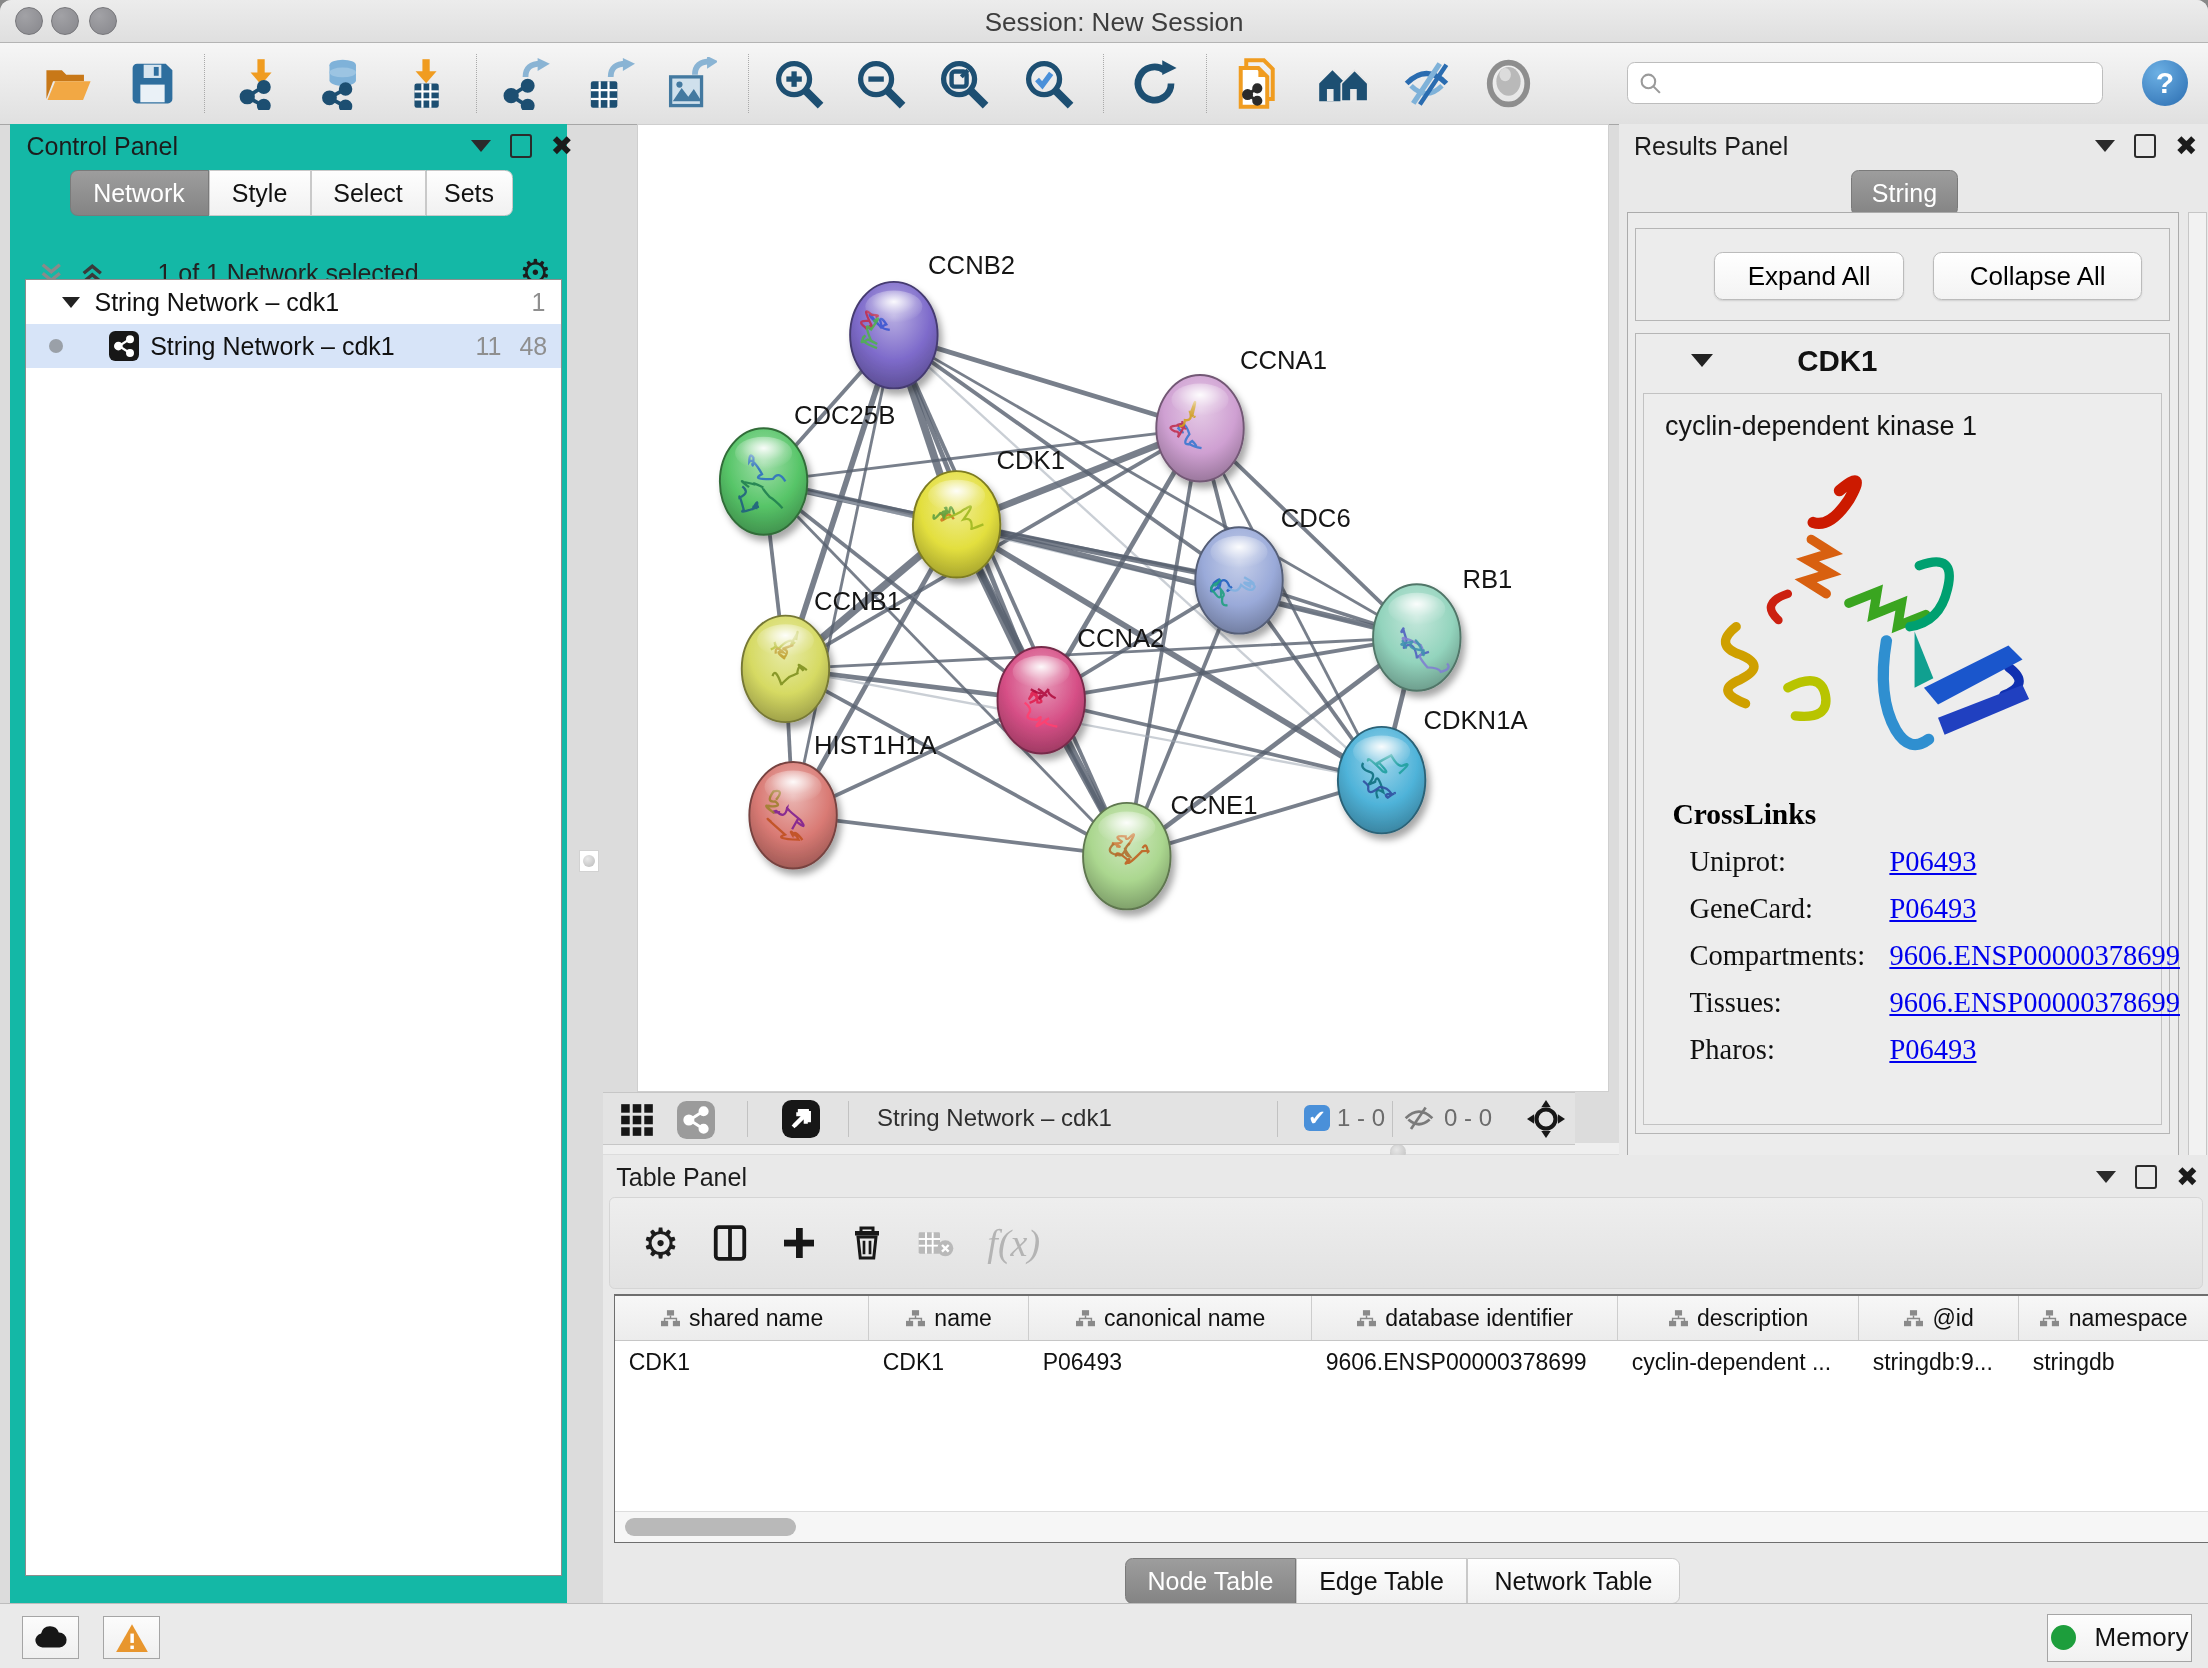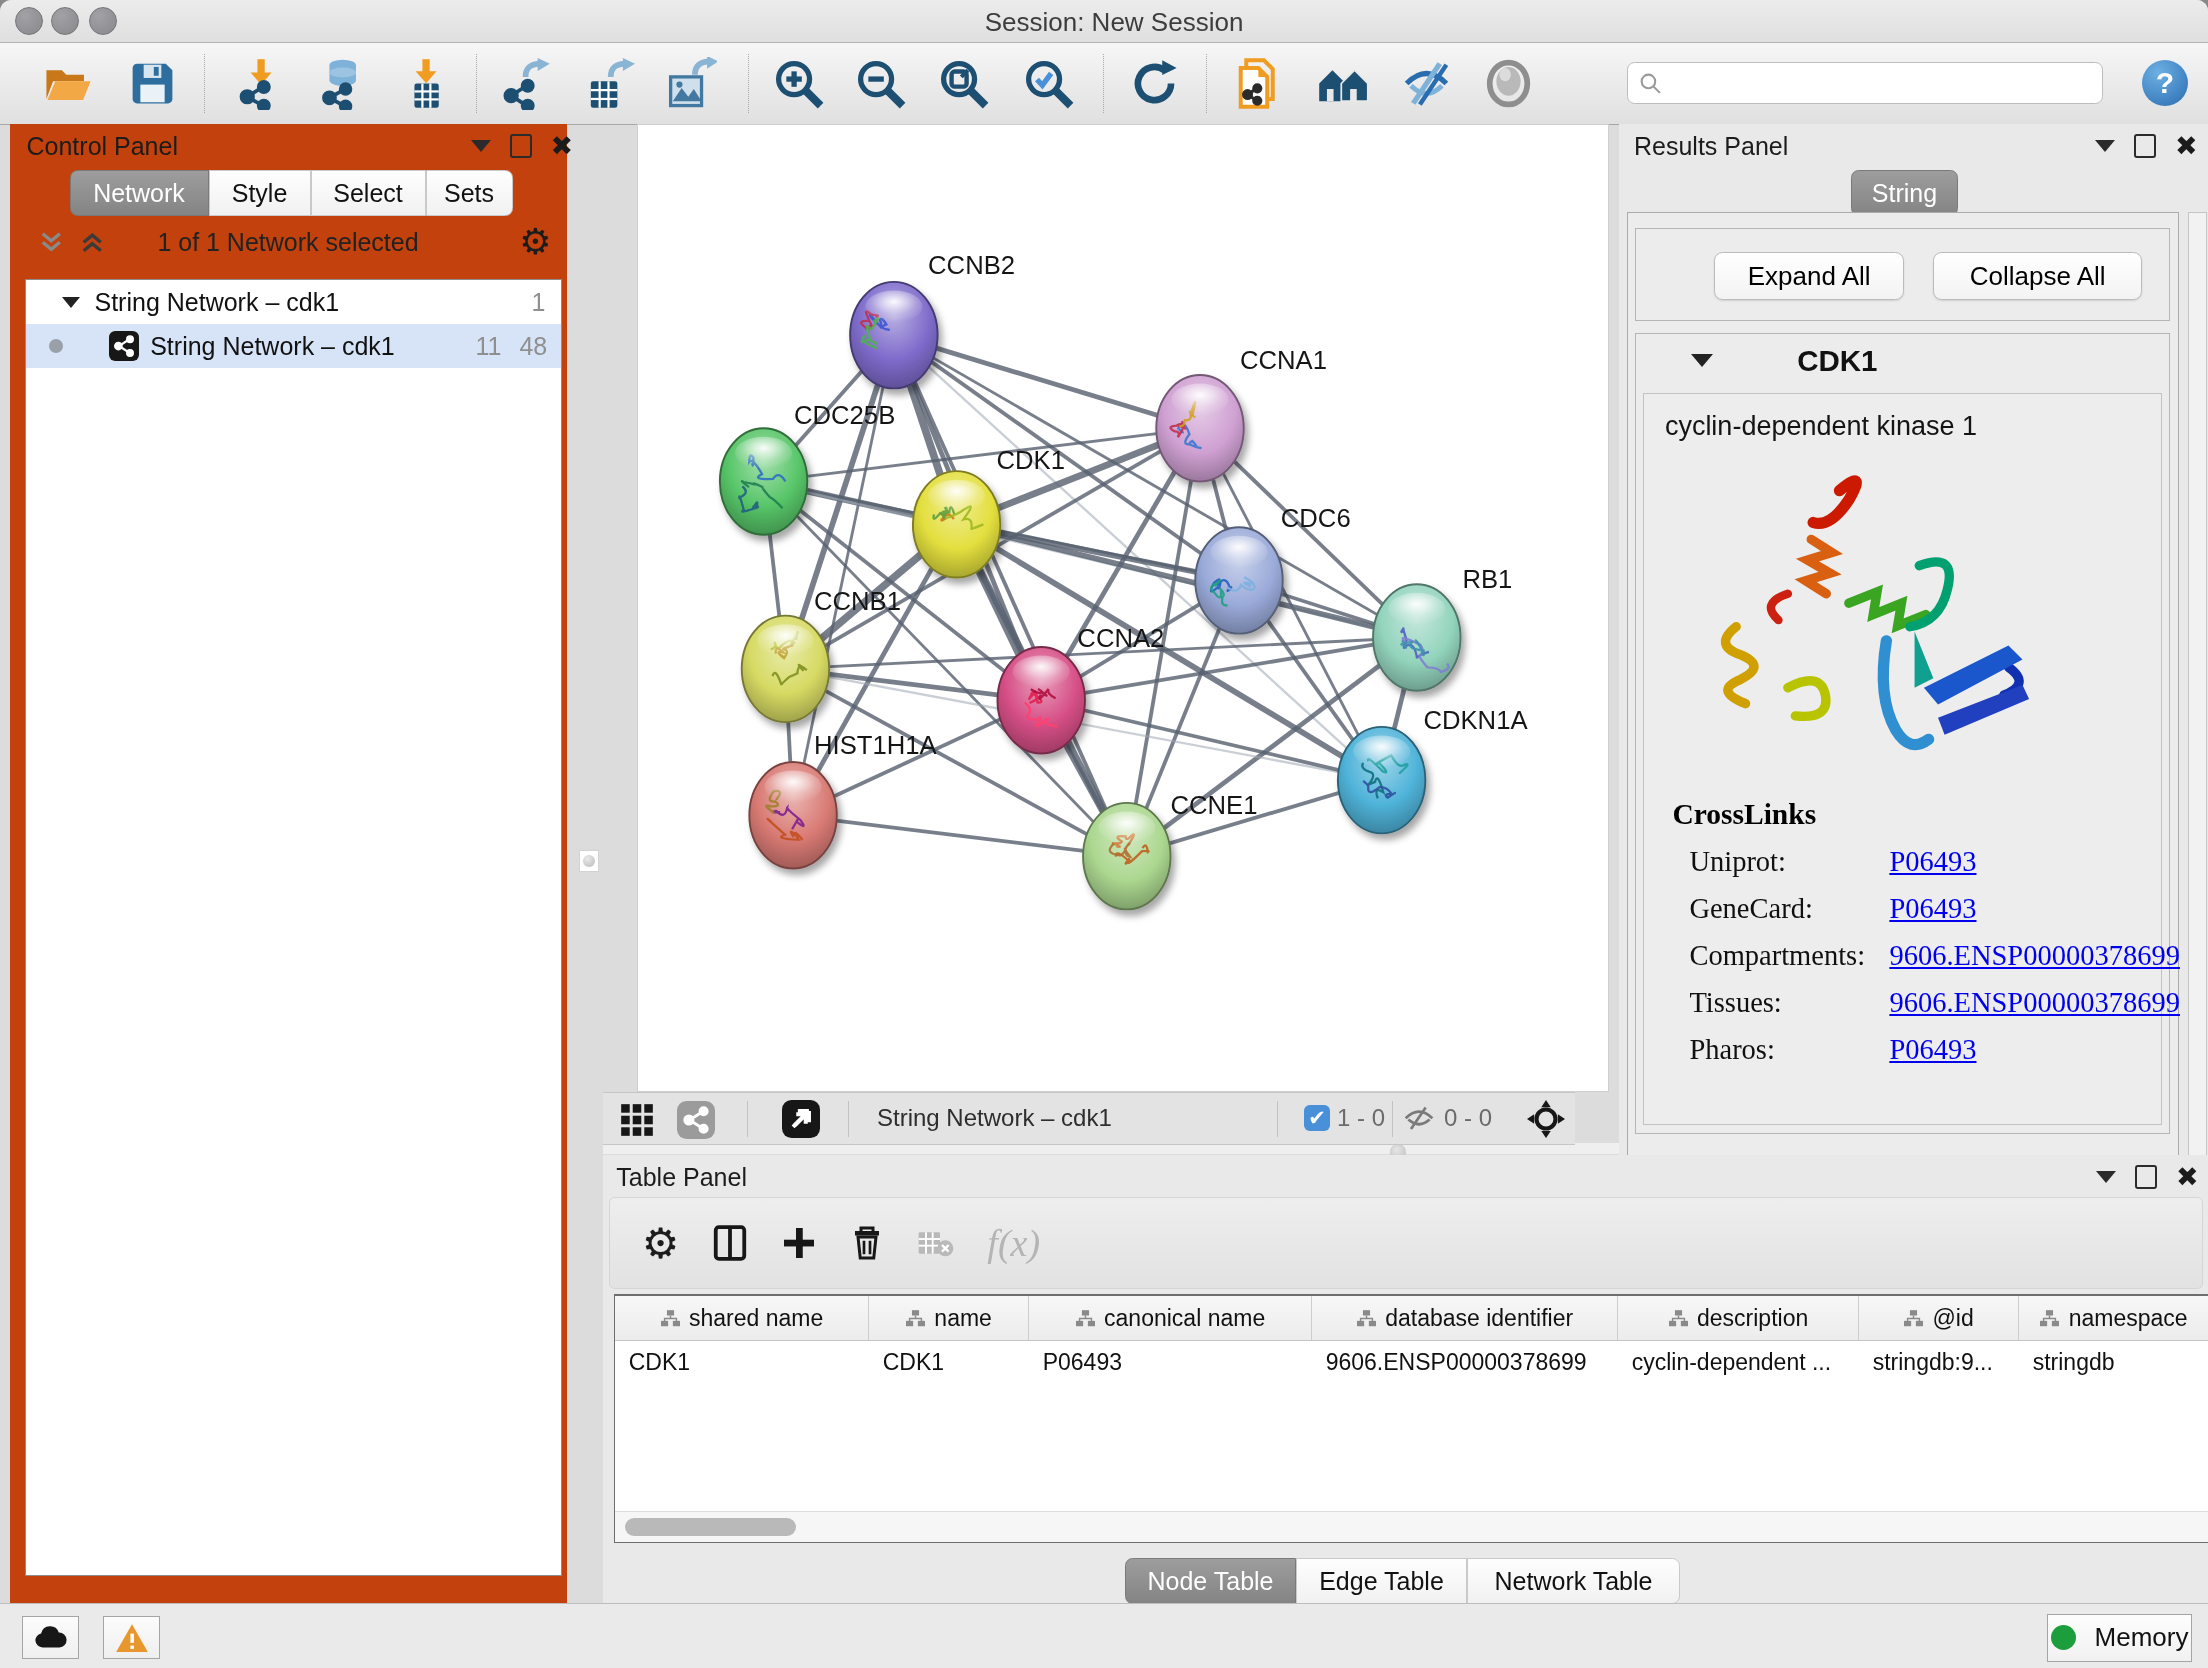--- a/index.html
+++ b/index.html
@@ -26,25 +26,25 @@
   
   .phdr{position:absolute;font-size:25px;color:#1c1c1c;}
   .pctl{position:absolute;top:0;display:flex;align-items:center;gap:19px;}
   .tri{width:0;height:0;border-left:10.5px solid transparent;border-right:10.5px solid transparent;border-top:12.4px solid #2b2b2b;}
   .sqr{width:18px;height:20px;border:2.4px solid #2b2b2b;border-radius:2.9px;}
   .xx{font-size:27px;font-weight:bold;color:#1b1b1b;font-family:"DejaVu Sans",sans-serif;line-height:21px;}
   .tab{height:46px;display:flex;align-items:center;justify-content:center;font-size:25px;
     background:linear-gradient(#fefefe,#f1f1f1);border:1px solid #c9c9c9;color:#111;box-sizing:border-box;}
   .tab.sel{background:linear-gradient(#9d9d9d,#848484);color:#fff;border-color:#7a7a7a;}
   
-  #cp{position:absolute;left:9.5px;top:124px;width:557px;height:1479px;background:#c2410c;}
+  #cp{position:absolute;left:9.5px;top:124px;width:557px;height:1479px;background:#14b8a6;}
   #cp-tabs{position:absolute;left:60px;top:46px;display:flex;}
   #cp-tabs .tab:first-child{border-radius:7.6px 0 0 7.6px;}
   #cp-tabs .tab:last-child{border-radius:0 7.6px 7.6px 0;}
-  #cp-sub{position:absolute;left:0;top:104px;width:557px;height:42px;display:flex;align-items:flex-start;}
+  #cp-sub{position:absolute;left:0;top:128px;width:557px;height:42px;display:flex;align-items:center;}
   #cp-status{position:absolute;left:0;width:100%;text-align:center;font-size:25px;color:#222;}
   #treebox{position:absolute;left:15px;top:155px;width:535px;height:1295px;background:#fff;border:1.4px solid #8d8d8d;}
   .trow{position:relative;height:44px;display:flex;align-items:center;font-size:25px;color:#111;}
   .trow.sel{background:#d7e4f8;}
   .count{position:absolute;color:#8f8f8f;}
   
   #net{position:absolute;left:637px;top:124px;width:972px;height:968px;background:#fff;border:1px solid #cfcfcf;box-sizing:border-box;}
   #netfooter{position:absolute;left:603px;top:1092px;width:972px;height:51px;background:#e3e3e3;
     border-top:1px solid #c6c6c6;border-bottom:1px solid #c6c6c6;}
   .nfsep{position:absolute;top:7.6px;height:36px;border-left:1px solid #c2c2c2;}

